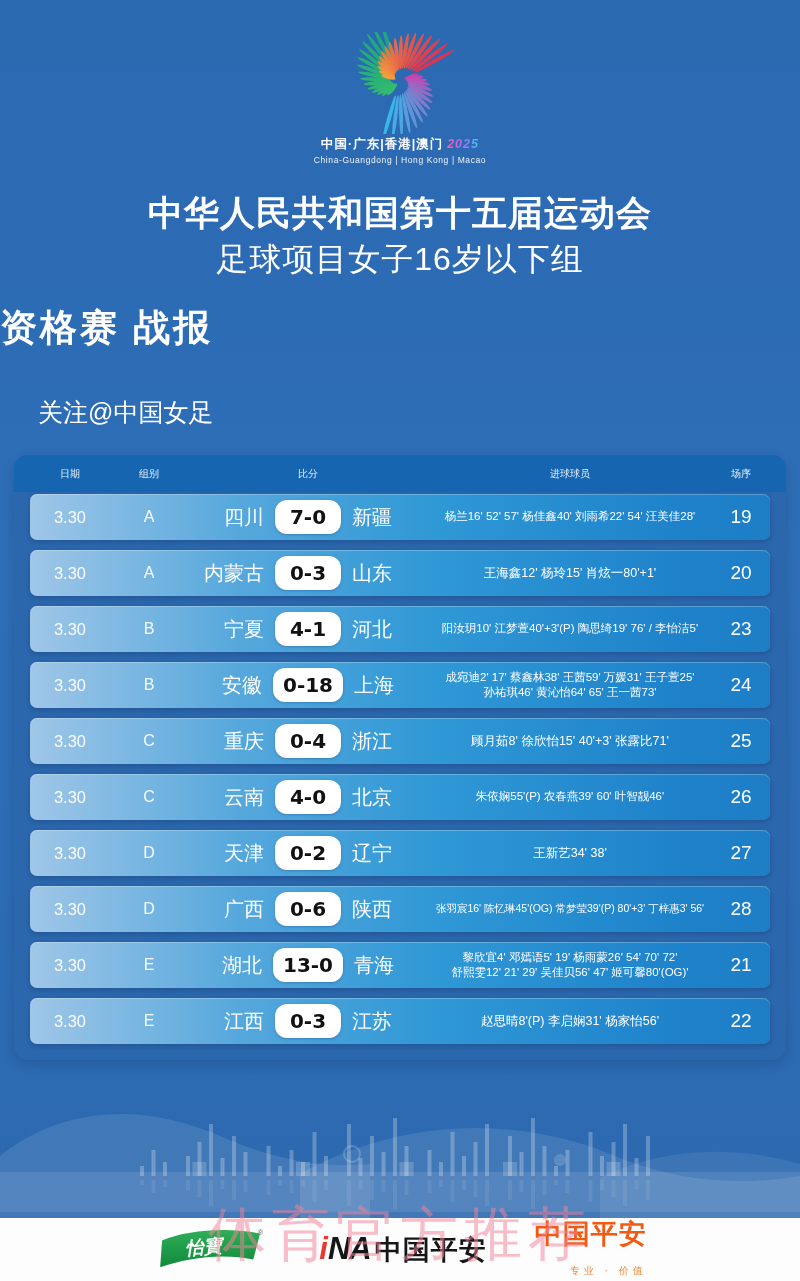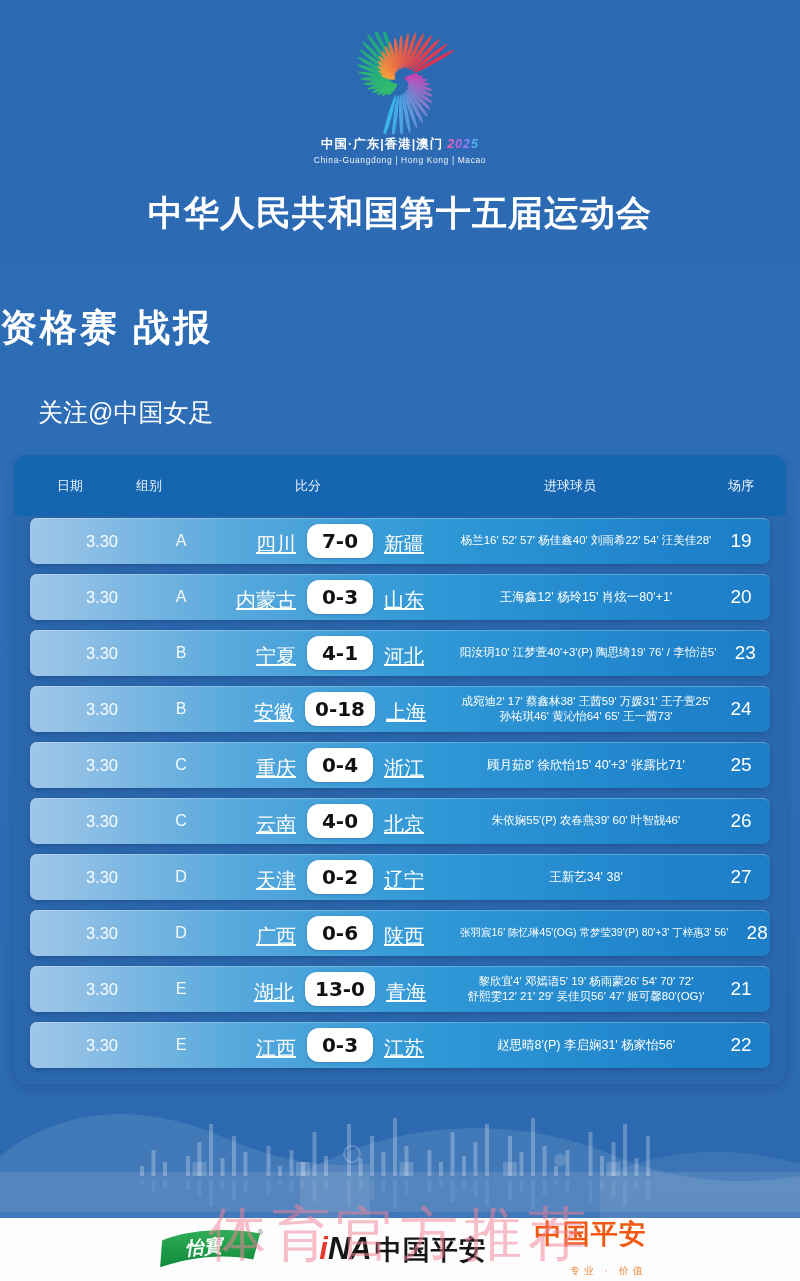--- a/index.html
+++ b/index.html
@@ -21,29 +21,29 @@
   .title{position:absolute;top:190px;width:100%;text-align:center;font-size:35px;font-weight:800;letter-spacing:1px;}
   .subtitle{position:absolute;top:238px;width:100%;text-align:center;font-size:32px;font-weight:500;letter-spacing:1px;}
   .report{position:absolute;top:303px;width:100%;text-align:left;font-size:37px;font-weight:800;letter-spacing:3px;}
   .follow{position:absolute;top:396px;left:38px;font-size:25px;font-weight:400;}
 
   
   .panel{position:absolute;top:455px;left:14px;width:772px;border-radius:14px;
     background:var(--panel,#2b67ac);padding-bottom:6px;box-shadow:0 4px 12px rgba(0,20,60,.18);}
   .thead,.row{display:grid;grid-template-columns:80px 78px 240px 1fr 58px;align-items:center;}
   .thead{height:37px;background:var(--panel_header,#1565b1);border-radius:14px 14px 0 0;
-    padding:12px 16px;font-size:13px;color:#e9f3fc;}
+    padding:0 16px;font-size:10px;color:#e9f3fc;}
   .thead span{text-align:center;}
   .rows{padding:2px 16px 0;}
   .row{height:46px;margin-bottom:10px;border-radius:7px;
     background:linear-gradient(90deg,var(--row_start,#9fc6e8) 0%,#56a8dc 28%,var(--row_mid,#2f98d6) 55%,var(--row_end,#1e82ca) 88%,#1d7ec6 100%);
-    box-shadow:0 2px 5px rgba(0,25,70,.22), inset 0 1px 0 rgba(255,255,255,.25);padding-left:32px;}
+    box-shadow:0 2px 5px rgba(0,25,70,.22), inset 0 1px 0 rgba(255,255,255,.25);}
   .c-date{text-align:center;font-size:16.5px;opacity:.95;}
   .c-group{text-align:center;font-size:16px;opacity:.95;}
-  .c-match{display:flex;align-items:flex-end;justify-content:center;gap:11px;text-decoration:underline;}
+  .c-match{display:flex;align-items:center;justify-content:center;gap:11px;}
   .team{font-size:20px;font-weight:500;white-space:nowrap;}
   .team.home{flex:1;text-align:right;}
   .team.away{flex:1;text-align:left;}
   .pill{background:var(--pill_bg,#fff);color:var(--pill_text,#111);border-radius:12px;
     font-weight:700;font-size:20px;padding:5px 10px;min-width:46px;text-align:center;
     font-family:"DejaVu Sans",sans-serif;box-shadow:0 1px 3px rgba(0,30,80,.25);}
   .c-scorers{display:flex;flex-direction:column;align-items:center;justify-content:center;line-height:1.32;}
   .c-scorers div{white-space:nowrap;}
   .s-lg{font-size:12.5px;} .s-md{font-size:11.5px;} .s-sm{font-size:10.5px;}
   .c-order{text-align:center;font-size:19px;}
@@ -120,20 +120,21 @@
         <ellipse cx="101.48570300333454" cy="21.878155318850077" rx="22.249472436006684" ry="2.1" transform="rotate(-54.5 101.48570300333454 21.878155318850077)" fill="rgb(232,70,75)" opacity=".95"></ellipse>
         <ellipse cx="106.86656947619166" cy="24.17885287984312" rx="23.17594578676062" ry="2.1" transform="rotate(-46 106.86656947619166 24.17885287984312)" fill="rgb(231,63,76)" opacity=".95"></ellipse>
         <ellipse cx="112.00588619035885" cy="27.44101975195454" rx="24.092536628899413" ry="2.1" transform="rotate(-37.5 112.00588619035885 27.44101975195454)" fill="rgb(229,56,78)" opacity=".95"></ellipse>
         <ellipse cx="116.73402769985462" cy="31.637995949653842" rx="25" ry="2.1" transform="rotate(-29 116.73402769985462 31.637995949653842)" fill="rgb(228,49,79)" opacity=".95"></ellipse>
       </svg>
     <div class="logo-cn"><span>中国·广东|香港|澳门</span><span class="year">2025</span></div>
     <div class="logo-en">China-Guangdong | Hong Kong | Macao</div>
   </div>
 
   <div class="title">中华人民共和国第十五届运动会</div>
+  <div class="subtitle">足球项目女子16岁以下组</div>
   <div class="report">资格赛 战报</div>
   <div class="follow">关注@中国女足</div>
 
   <div class="panel">
     <div class="thead">
       <span>日期</span>
       <span>组别</span>
       <span>比分</span>
       <span>进球球员</span>
       <span>场序</span>

